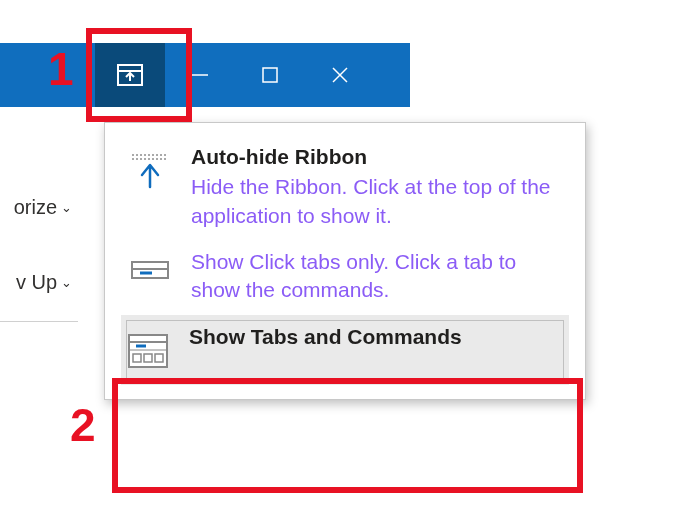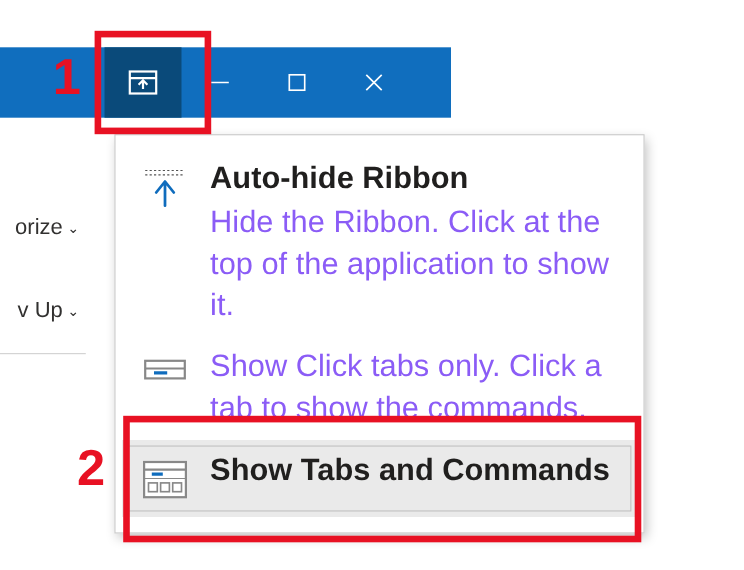--- a/index.html
+++ b/index.html
@@ -87,35 +87,35 @@
     padding: 12px 0 14px 0;
   }
   .panel-item {
     display: flex;
     padding: 8px 18px 10px 18px;
   }
   .panel-item.selected {
     background: #eaeaea;
     outline: 1px solid #c0c0c0;
     outline-offset: -6px;
-    margin: 0 6px;
-    padding: 8px 12px 10px 12px;
+    margin: 0 16px;
+    padding: 8px 12px 10px 0;
   }
   .pi-icon {
     width: 54px;
     flex: 0 0 54px;
     display: flex;
     align-items: flex-start;
     justify-content: center;
     padding-top: 4px;
   }
   .pi-text {
     flex: 1;
     padding-left: 14px;
-    font-size: 28px;
+    font-size: 21px;
     line-height: 1.35;
   }
   .pi-title {
     font-weight: 600;
     color: #201f1e;
     margin-bottom: 2px;
   }
   .pi-desc {
     color: #8b5cf6;
   }

